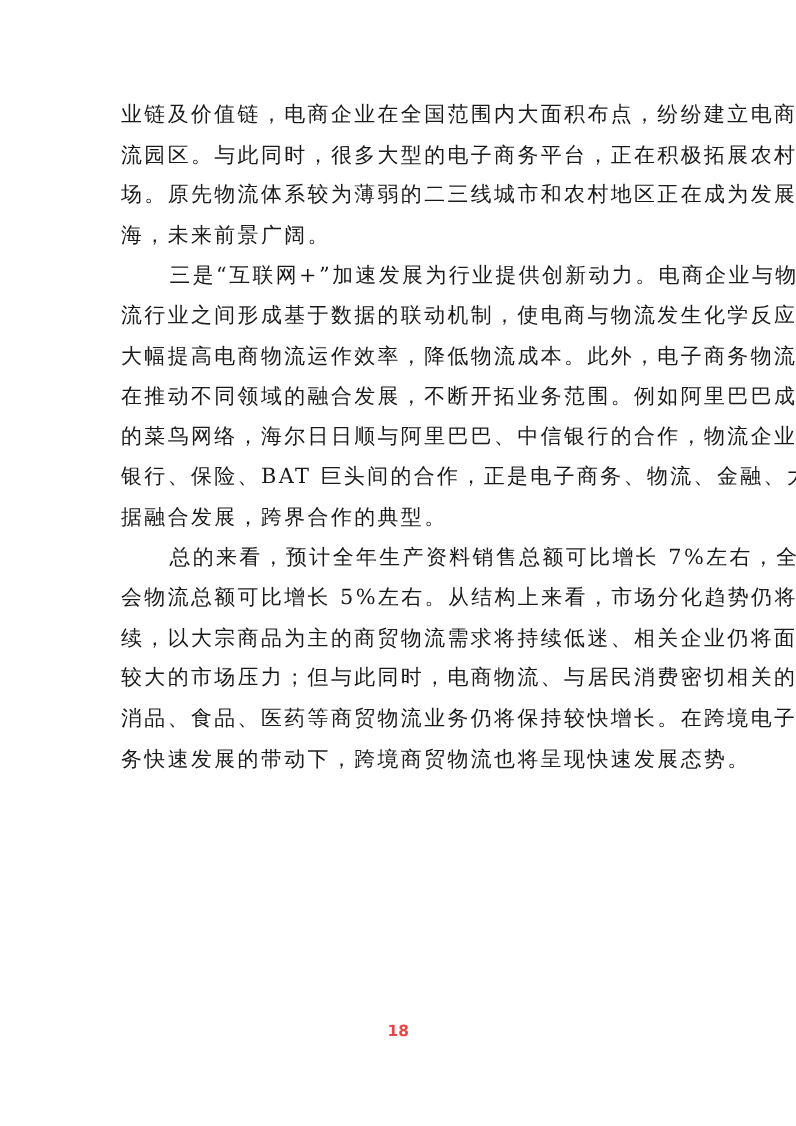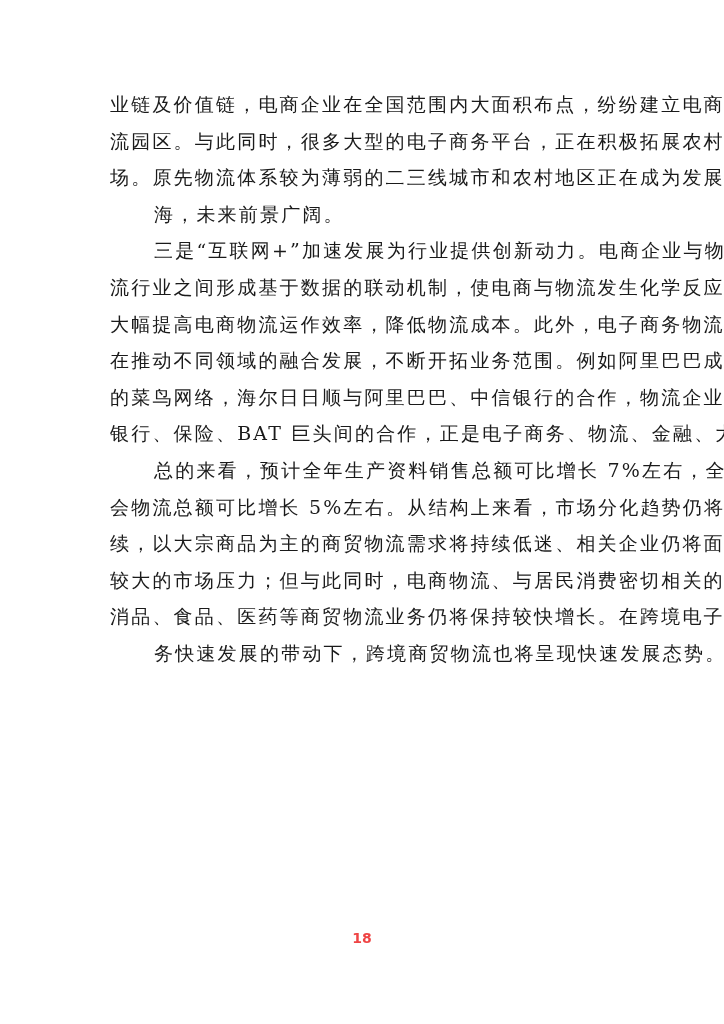--- a/index.html
+++ b/index.html
@@ -33,21 +33,20 @@
       height: 36.6px;
       line-height: 36.6px;
       font-size: 19px;
       white-space: nowrap;
       letter-spacing: 2.2px;
       text-align: justify;
       text-align-last: justify;
     }
     .line.last {
       text-align-last: left;
-      margin-left: 44px;
     }
     .line.indent {
       padding-left: 44px;
     }
     .page-number {
       position: absolute;
       left: 0;
       width: 724px;
       top: 930px;
       text-align: center;
@@ -70,20 +69,21 @@
       <div class="line last">海，未来前景广阔。</div>
     </div>
 
     <div class="paragraph">
       <div class="line indent">三是“互联网+”加速发展为行业提供创新动力。电商企业与物</div>
       <div class="line">流行业之间形成基于数据的联动机制，使电商与物流发生化学反应，</div>
       <div class="line">大幅提高电商物流运作效率，降低物流成本。此外，电子商务物流也</div>
       <div class="line">在推动不同领域的融合发展，不断开拓业务范围。例如阿里巴巴成立</div>
       <div class="line">的菜鸟网络，海尔日日顺与阿里巴巴、中信银行的合作，物流企业与</div>
       <div class="line">银行、保险、BAT 巨头间的合作，正是电子商务、物流、金融、大数</div>
+      <div class="line last">据融合发展，跨界合作的典型。</div>
     </div>
 
     <div class="paragraph">
       <div class="line indent">总的来看，预计全年生产资料销售总额可比增长 7%左右，全社</div>
       <div class="line">会物流总额可比增长 5%左右。从结构上来看，市场分化趋势仍将延</div>
       <div class="line">续，以大宗商品为主的商贸物流需求将持续低迷、相关企业仍将面临</div>
       <div class="line">较大的市场压力；但与此同时，电商物流、与居民消费密切相关的快</div>
       <div class="line">消品、食品、医药等商贸物流业务仍将保持较快增长。在跨境电子商</div>
       <div class="line last">务快速发展的带动下，跨境商贸物流也将呈现快速发展态势。</div>
     </div>

